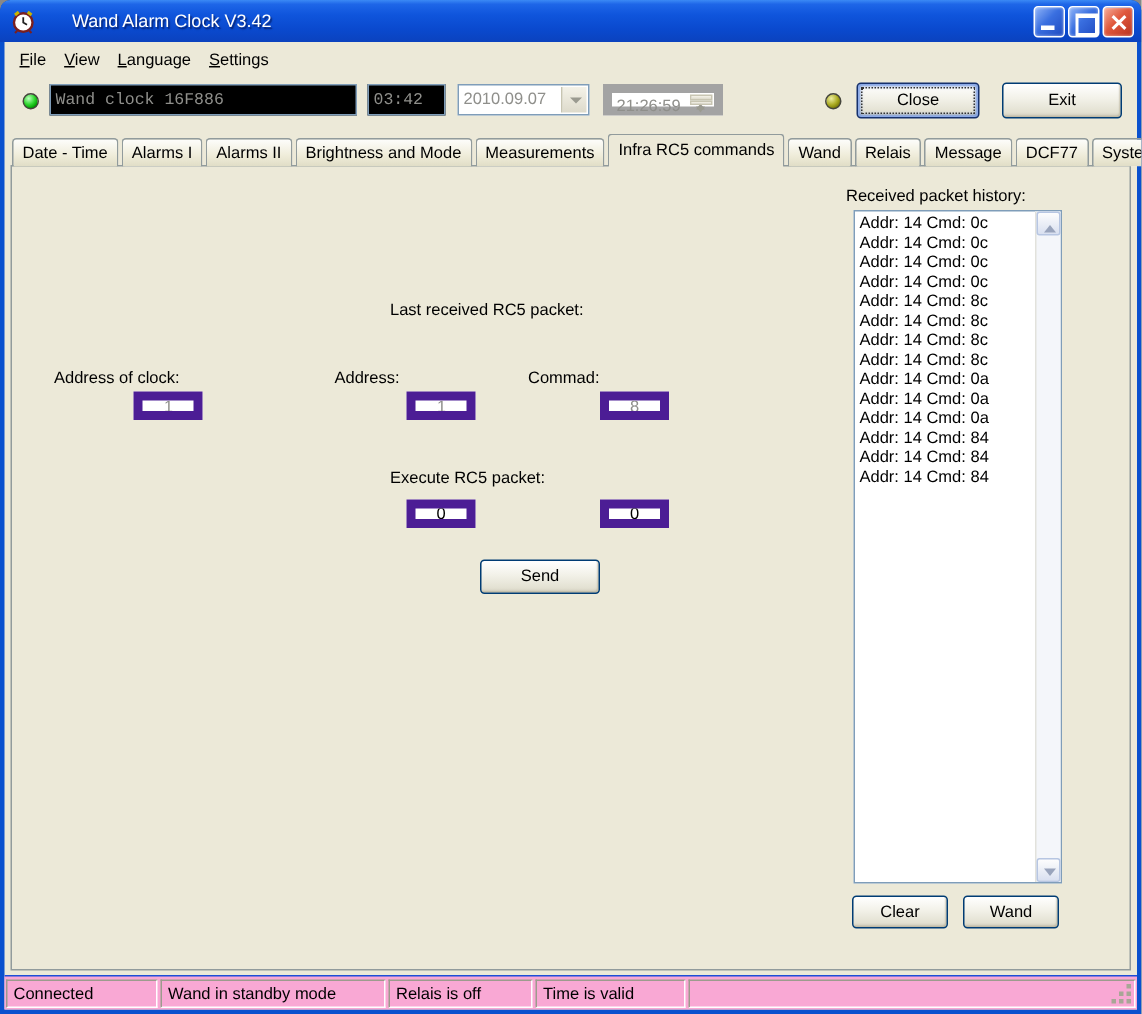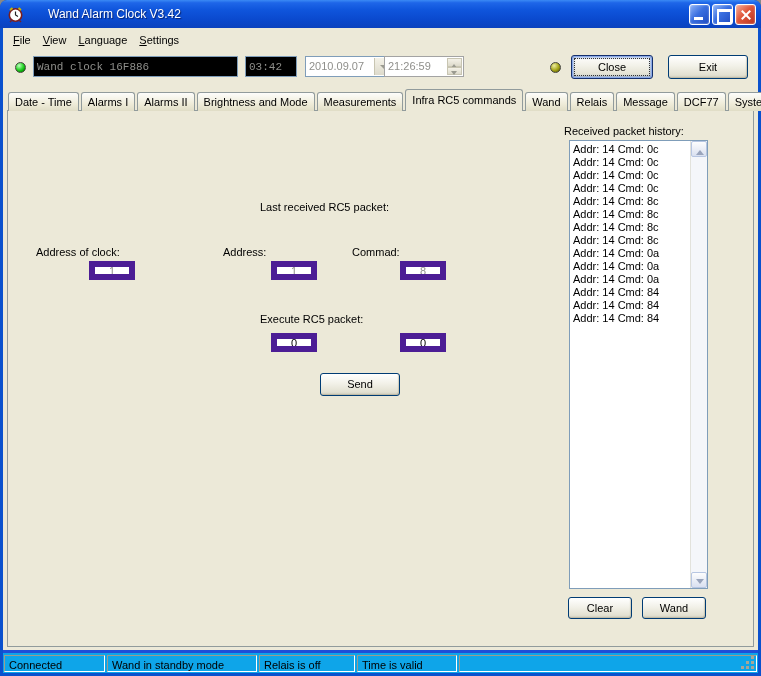--- a/index.html
+++ b/index.html
@@ -38,21 +38,21 @@
   .led.green { left:12px; top:12px; background:radial-gradient(circle at 35% 30%, #BFFFBF, #32D832 45%, #00A000 75%, #006400 100%); }
   .led.olive { left:547px; top:12px; background:radial-gradient(circle at 35% 30%, #EDEDA0, #ABAB22 50%, #6C6C00 85%); }
   .edit { border:1px solid #7F9DB9; background:#000000; font-family:Liberation Mono, monospace; font-size:11px; padding:2px 3px; height:21px; }
   .edit.gray { color:#8F8F8B; }
   .tb-device { position:absolute; left:30px; top:6px; width:205px; }
   .tb-alarm  { position:absolute; left:242px; top:6px; width:52px; }
   .combo { position:absolute; left:302px; top:6px; width:88px; height:21px; border:1px solid #7F9DB9; background:#fff; }
   .combo .value { position:absolute; left:3px; top:3px; color:#8F8F8B; }
   .combo .drop-btn { position:absolute; right:1px; top:1px; bottom:1px; width:17px; background:linear-gradient(#F4F2E8,#DDDACB); border-left:1px solid #C8C5B2; }
   .combo .drop-btn::after { content:""; position:absolute; left:5px; top:7px; border:4px solid transparent; border-top:4px solid #9A9A90; }
-  .spinbox { position:absolute; left:381px; top:6px; width:80px; height:21px; border:1px solid #a3a3a3; background:#fff; }
+  .spinbox { position:absolute; left:399px; top:6px; width:80px; height:21px; border:6px solid #a3a3a3; background:#fff; }
   .spinbox .value { position:absolute; left:3px; top:3px; color:#8F8F8B; }
   .spin-btns { position:absolute; right:1px; top:1px; bottom:1px; width:15px; display:flex; flex-direction:column; }
   .spin { flex:1; position:relative; background:linear-gradient(#F4F2E8,#DDDACB); border:1px solid #C8C5B2; }
   .spin.up::after { content:""; position:absolute; left:3px; top:2px; border:3px solid transparent; border-bottom:4px solid #9A9A90; }
   .spin.down::after { content:""; position:absolute; left:3px; top:3px; border:3px solid transparent; border-top:4px solid #9A9A90; }
 
   .xp-btn { position:relative; font-family:"Liberation Sans", sans-serif; font-size:11px; text-align:center;
     border:1px solid #003C74; border-radius:3px; color:#000;
     background:linear-gradient(180deg,#FFFFFF 0%,#F2F1E8 45%,#E3E1D2 85%,#D2CFC0 100%);
     box-shadow:inset -1px -1px 1px rgba(160,150,120,.4); cursor:default; }
@@ -84,21 +84,21 @@
   .sb-btn { position:absolute; left:0; right:0; height:16px; background:linear-gradient(#FDFDFD,#D9E0F0); border:1px solid #B7C6E2; border-radius:2px; }
   .sb-btn.up { top:0; } .sb-btn.down { bottom:0; }
   .sb-btn.up::after { content:""; position:absolute; left:4px; top:4px; border:4px solid transparent; border-bottom:5px solid #99A4BC; }
   .sb-btn.down::after { content:""; position:absolute; left:4px; top:6px; border:4px solid transparent; border-top:5px solid #99A4BC; }
 
   .btn-send  { position:absolute; left:312px; top:262px; width:80px; height:23px; line-height:21px; }
   .btn-clear { position:absolute; left:560px; top:486px; width:64px; height:22px; line-height:20px; }
   .btn-save  { position:absolute; left:634px; top:486px; width:64px; height:22px; line-height:20px; }
 
   
-  .statusbar { position:absolute; left:0; right:0; bottom:0; height:23px; background:#0ea5e9; display:flex; gap:2px; align-items:stretch; padding:2px 1px 1px 1px; border-top:3px solid #1d4ed8; }
+  .statusbar { position:absolute; left:0; right:0; bottom:0; height:23px; background:#f9a8d4; display:flex; gap:2px; align-items:stretch; padding:2px 1px 1px 1px; border-top:1px solid #1d4ed8; }
   .status-panel { border:1px solid; border-color:#9D9B8D #FFFFFF #FFFFFF #9D9B8D; line-height:18px; padding-left:4px; white-space:nowrap; overflow:hidden; }
   .sp0 { width:101px; } .sp1 { width:150px; } .sp2 { width:96px; } .sp3 { width:100px; } .sp4 { flex:1; position:relative; }
   .grip { position:absolute; right:2px; bottom:2px; width:13px; height:13px; }
   .grip::before { content:""; position:absolute; right:0; bottom:0; width:3px; height:3px; background:#A8A696;
     box-shadow:-5px 0 0 #A8A696, 0 -5px 0 #A8A696, -10px 0 0 #A8A696, 0 -10px 0 #A8A696, -5px -5px 0 #A8A696; }
 </style>
 </head>
 <body>
 
 <div class="window">

